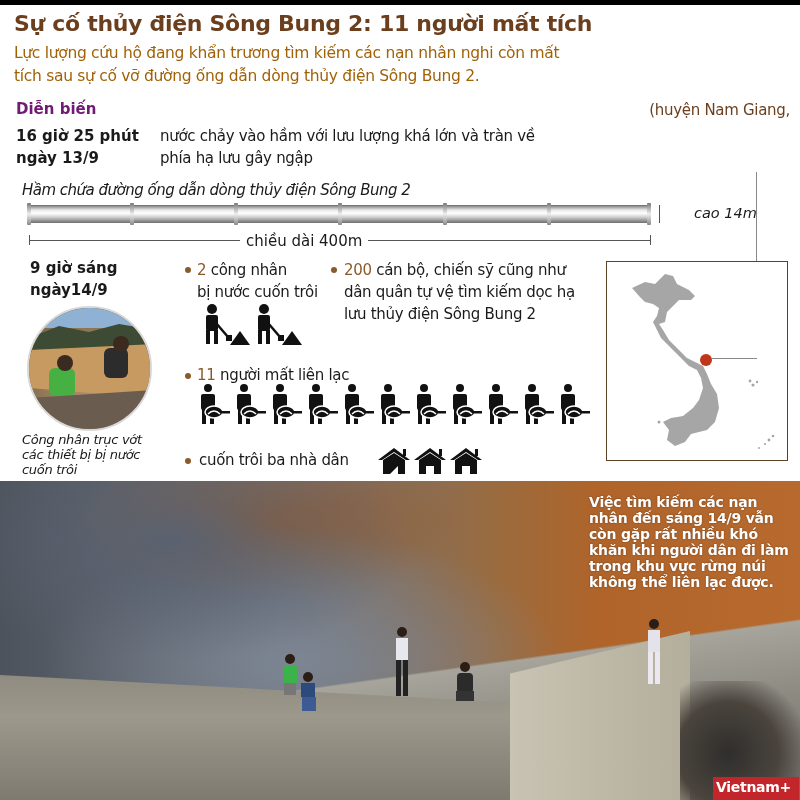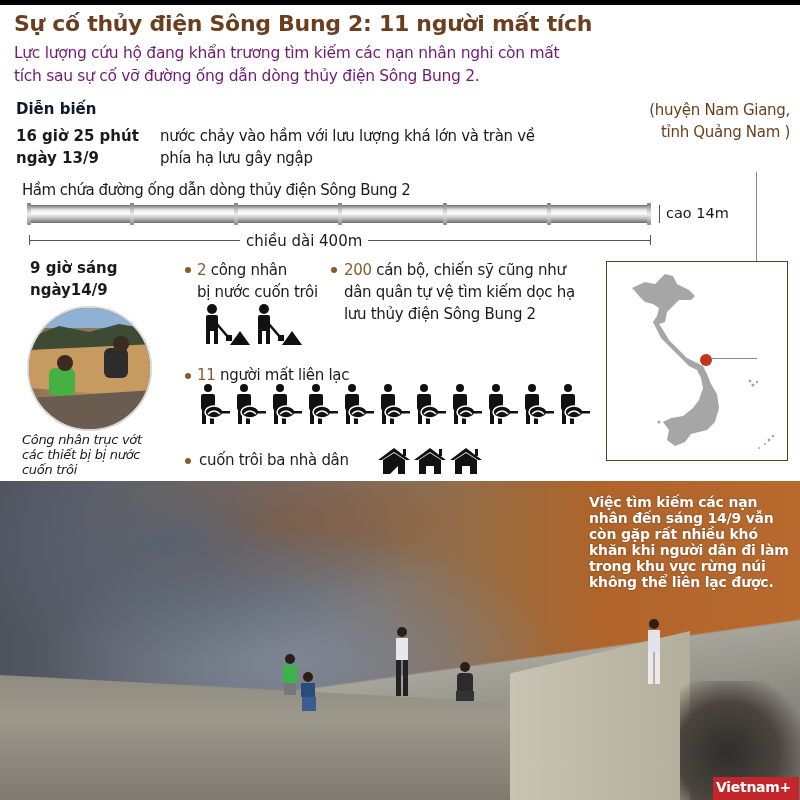--- a/index.html
+++ b/index.html
@@ -3,34 +3,34 @@
 <meta charset="utf-8">
 <style>
   * { box-sizing: border-box; margin: 0; padding: 0; }
   html, body { width: 800px; height: 800px; overflow: hidden; background: #ffffff; }
   body { position: relative; font-family: "DejaVu Sans", sans-serif; color: #1a1a1a; }
   .abs { position: absolute; }
 
   .topbar { left: 0; top: 0; width: 800px; height: 5px; background: #000; }
 
   .title { left: 14px; top: 11px; font-size: 22px; color: #6b3f1d; letter-spacing: -0.3px; white-space: nowrap; }
-  .subtitle { left: 14px; top: 42px; width: 560px; font-size: 15.5px; line-height: 23px; color: #701a75; letter-spacing: -0.3px; }
-
-  .section-h { left: 16px; top: 100px; font-size: 15px; font-weight: bold; color: #0f172a; }
+  .subtitle { left: 14px; top: 42px; width: 560px; font-size: 15.5px; line-height: 23px; color: #a16207; letter-spacing: -0.3px; }
+
+  .section-h { left: 16px; top: 100px; font-size: 15px; font-weight: bold; color: #701a75; }
   .time1 { left: 16px; top: 125px; font-size: 15px; font-weight: bold; line-height: 22px; width: 140px; }
   .event1 { left: 160px; top: 125px; width: 400px; font-size: 15px; line-height: 22px; letter-spacing: -0.3px; }
 
-  .pipe-label { left: 22px; top: 181px; font-size: 15px; letter-spacing: -0.5px; }
+  .pipe-label { left: 22px; top: 181px; font-size: 15px; font-style: italic; letter-spacing: -0.5px; }
   .pipe { left: 28px; top: 205px; width: 623px; height: 18px;
           background: linear-gradient(to bottom, #8a8a8a 0%, #e8e8e8 25%, #ffffff 45%, #cfcfcf 70%, #7d7d7d 100%);
           border-radius: 3px; border: 1px solid #777; }
   .pipe-joint { position: absolute; top: -3px; width: 4px; height: 22px;
                 background: linear-gradient(to bottom, #777, #eee, #888); border-radius: 1px; }
   .height-tick { left: 659px; top: 205px; width: 1px; height: 18px; background: #555; }
-  .height-label { left: 666px; top: 205px; font-size: 14.5px; }
+  .height-label { left: 694px; top: 205px; font-size: 14.5px; font-style: italic; }
   .len-line { left: 29px; top: 240px; width: 622px; height: 1px; background: #555; }
   .len-tick-l { left: 29px; top: 235px; width: 1px; height: 10px; background: #555; }
   .len-tick-r { left: 650px; top: 235px; width: 1px; height: 10px; background: #555; }
   .len-label { left: 240px; top: 232px; font-size: 15px; background: #fff; padding: 0 6px; }
 
   .loc-label { left: 590px; top: 99px; width: 200px; text-align: right; font-size: 15px; line-height: 22px; color: #6b3f1d; letter-spacing: -0.3px; }
   .leader-v { left: 756px; top: 172px; width: 1px; height: 188px; background: #888; }
   .leader-h { left: 712px; top: 358px; width: 45px; height: 1px; background: #888; }
   .map-frame { left: 606px; top: 261px; width: 182px; height: 200px; border: 1.5px solid #5a4226; background: #fff; }
   .red-dot { left: 700px; top: 354px; width: 12px; height: 12px; border-radius: 50%; background: #c0361a; }
@@ -89,21 +89,20 @@
 </div>
 <div class="abs height-tick"></div>
 <div class="abs height-label">cao 14m</div>
 <div class="abs len-line"></div>
 <div class="abs len-tick-l"></div>
 <div class="abs len-tick-r"></div>
 <div class="abs len-label">chiều dài 400m</div>
 
 <div class="abs loc-label">
   <div>(huyện Nam Giang,</div>
-  <div>tỉnh Quảng Nam )</div>
 </div>
 <div class="abs leader-v"></div>
 <div class="abs map-frame">
   <svg width="179" height="197" viewBox="0 0 179 197">
     <path fill="#a6a6a6" d="M25,26 L38,20 L48,22 L58,12 L66,14 L70,22 L82,28 L88,34 L84,38 L72,38 L66,44 L60,50 L58,60 L52,62 L56,68 L62,78 L68,84 L74,90 L80,96 L88,100 L96,104 L100,112 L104,122 L110,132 L112,146 L108,160 L100,168 L92,170 L84,172 L78,180 L68,184 L60,178 L62,168 L56,160 L64,156 L76,154 L86,146 L92,138 L96,126 L94,116 L90,108 L82,104 L76,98 L68,90 L62,84 L54,76 L50,68 L46,60 L50,54 L52,46 L46,42 L38,40 L32,34 Z"></path>
     <circle cx="143" cy="119" r="1.4" fill="#a6a6a6"></circle>
       <circle cx="146" cy="123" r="1.6" fill="#a6a6a6"></circle>
       <circle cx="150" cy="120" r="1.2" fill="#a6a6a6"></circle>
     <circle cx="162" cy="178" r="1.4" fill="#a6a6a6"></circle>
       <circle cx="166" cy="174" r="1.3" fill="#a6a6a6"></circle>

